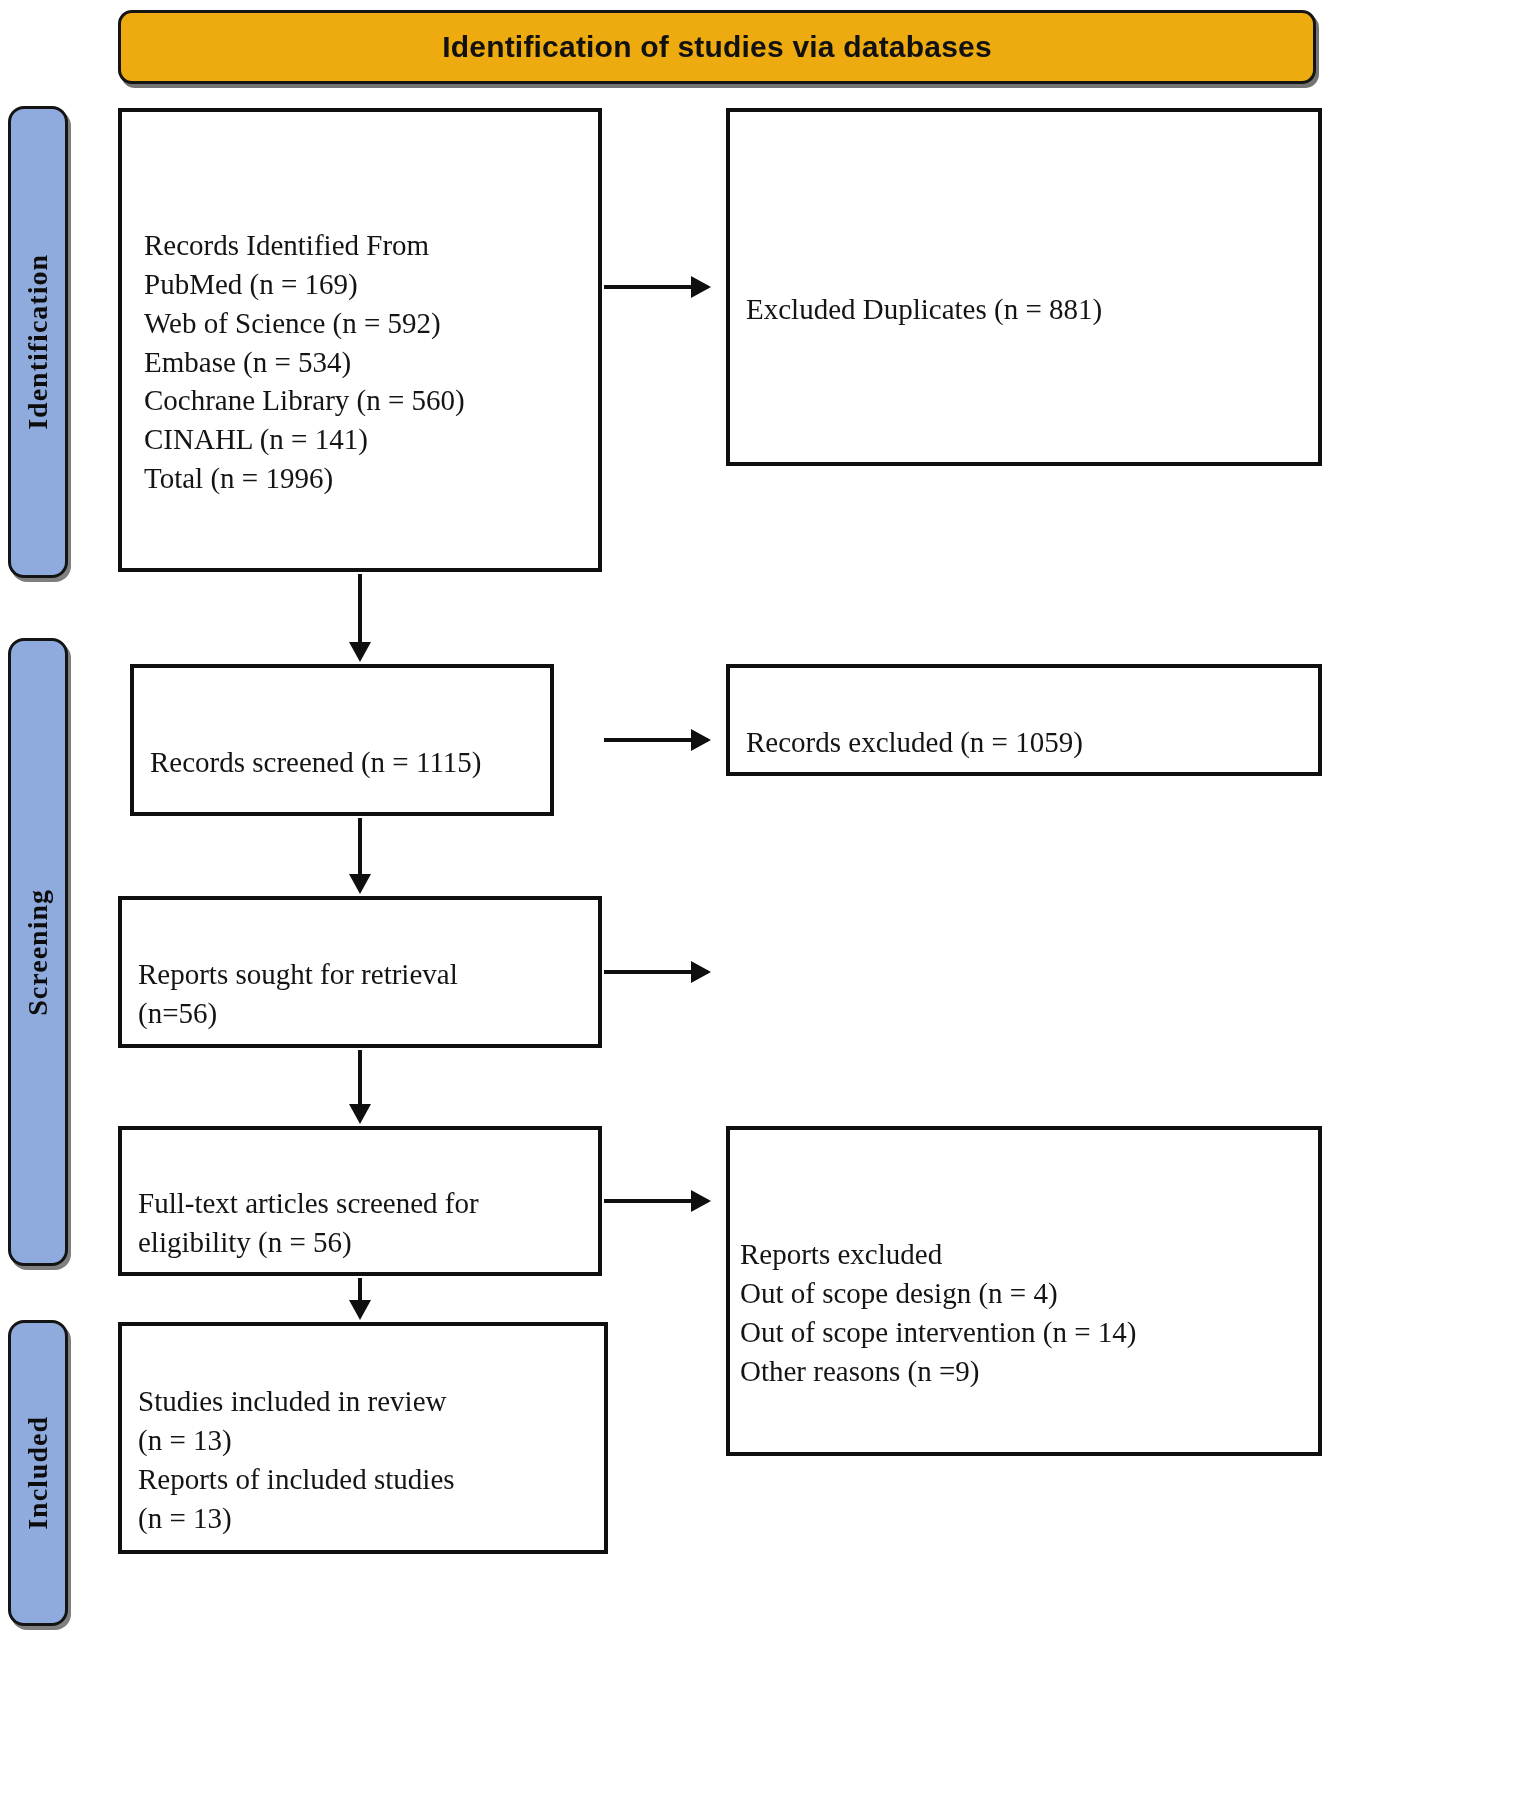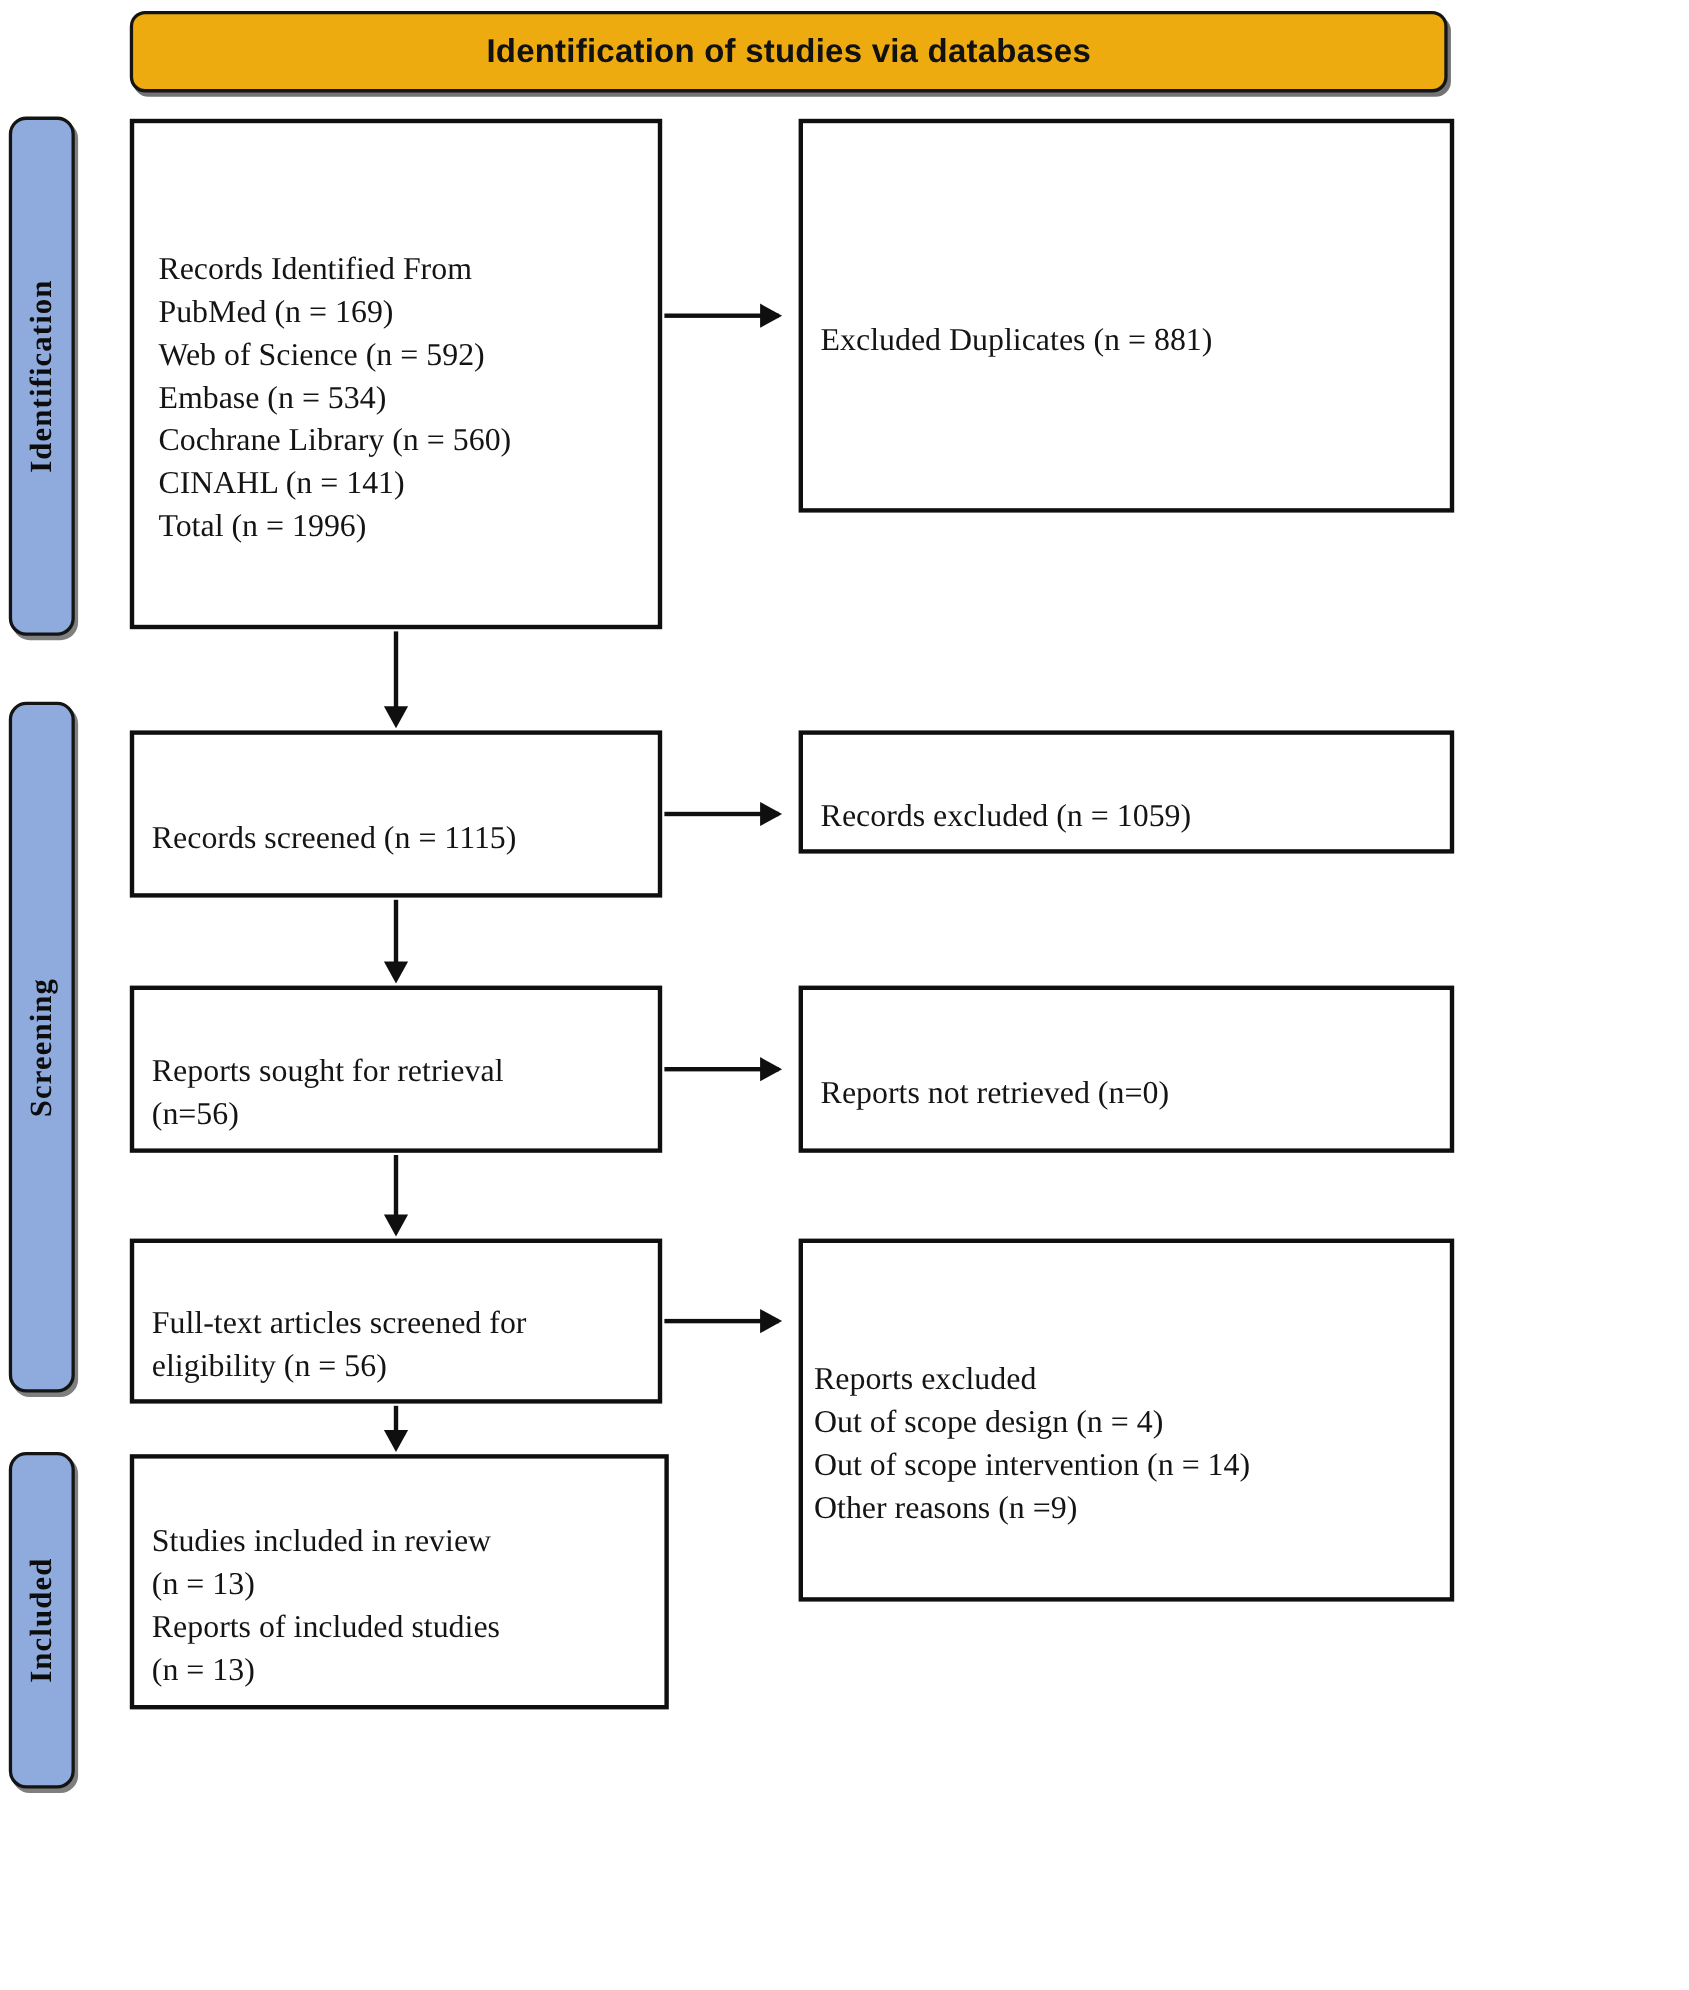--- a/index.html
+++ b/index.html
@@ -72,21 +72,21 @@
     font-size:29px;
     line-height:1.34;
     color:#141414;
     margin-top:44px;
   }
   .box-inner .ln{display:block;white-space:nowrap;}
 
   
   #box-identified{left:118px;top:108px;width:484px;height:464px;}
   #box-identified .box-inner{padding-left:22px;}
-  #box-screened{left:118px;top:664px;width:484px;height:152px;}
+  #box-screened{left:130px;top:664px;width:424px;height:152px;}
   #box-sought{left:118px;top:896px;width:484px;height:152px;}
   #box-fulltext{left:118px;top:1126px;width:484px;height:150px;}
   #box-included{left:118px;top:1322px;width:490px;height:232px;}
 
   
   #box-duplicates{left:726px;top:108px;width:596px;height:358px;}
   #box-recexcluded{left:726px;top:664px;width:596px;height:112px;}
   #box-notretrieved{left:726px;top:896px;width:596px;height:152px;}
   #box-repexcluded{left:726px;top:1126px;width:596px;height:330px;}
   #box-repexcluded .box-inner{padding-left:10px;}
@@ -178,25 +178,20 @@
 
   <div class="box" id="box-sought">
     <div class="box-inner">
       <span class="ln">Reports sought for retrieval</span>
       <span class="ln">(n=56)</span>
     </div>
   </div>
 
   <div class="arrow-h" id="arrow-sought-to-notret"></div>
 
-  <div class="box" id="box-notretrieved">
-    <div class="box-inner">
-      <span class="ln">Reports not retrieved (n=0)</span>
-    </div>
-  </div>
 
   <div class="arrow-v" id="arrow-sought-down"></div>
 
   <div class="box" id="box-fulltext">
     <div class="box-inner">
       <span class="ln">Full-text articles screened for</span>
       <span class="ln">eligibility (n = 56)</span>
     </div>
   </div>
 

